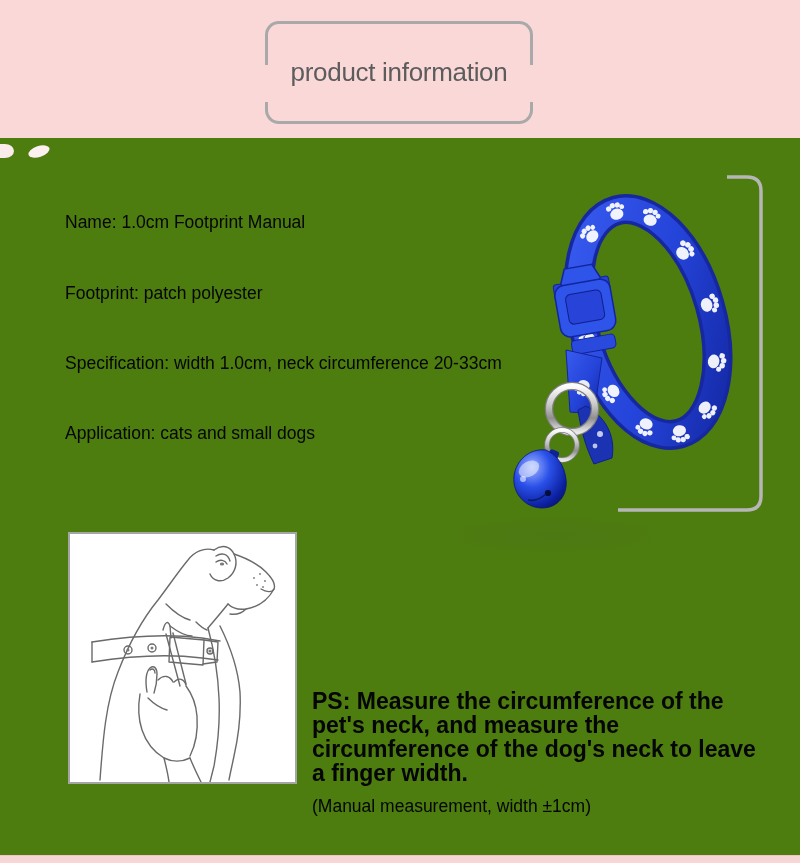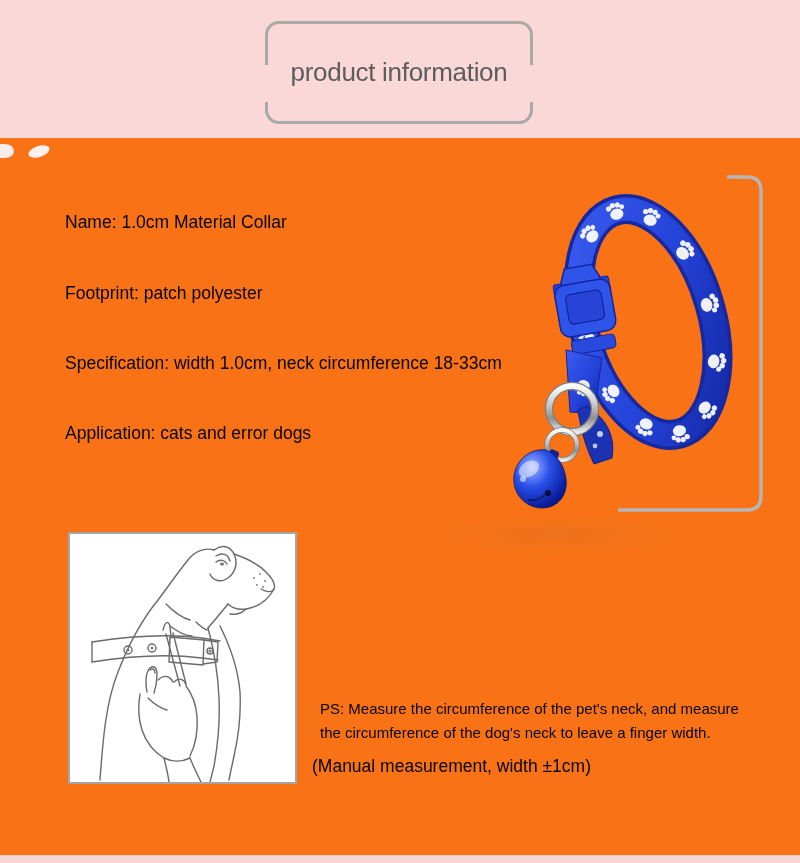--- a/index.html
+++ b/index.html
@@ -1,17 +1,17 @@
 <!DOCTYPE html>
 <html><head>
 <meta charset="utf-8">
 <style>
   html,body{margin:0;padding:0;background:#ffffff;}
   .page{
-    position:relative;width:800px;height:863px;background:#f97316;overflow:hidden;
+    position:relative;width:800px;height:863px;background:#4d7c0f;overflow:hidden;
     font-family:"Liberation Sans", sans-serif;
   }
 
   
   .header{position:absolute;left:0;top:0;width:800px;height:138px;background:#fad8d8;}
   .title-box{position:absolute;left:265px;top:21px;width:268px;height:103px;}
   .tb-top{position:absolute;left:0;top:0;width:100%;height:44px;box-sizing:border-box;
           border:3px solid #a9a9a9;border-bottom:none;border-radius:14px 14px 0 0;}
   .tb-bottom{position:absolute;left:0;bottom:0;width:100%;height:22px;box-sizing:border-box;
           border:3px solid #a9a9a9;border-top:none;border-radius:0 0 14px 14px;}
@@ -37,21 +37,21 @@
 
   
   .corner-bracket{position:absolute;left:610px;top:170px;width:160px;height:345px;}
 
   
   .dog-box{position:absolute;left:68px;top:532px;width:229px;height:252px;background:#ffffff;
           border:2px solid #a5a5a5;box-sizing:border-box;}
 
   
   .ps-block{position:absolute;left:312px;top:689px;width:444px;color:#050505;}
-  .ps-text{margin:8px;font-size:15px;line-height:24px;}
+  .ps-text{margin:0;font-size:23px;line-height:24px;font-weight:bold;}
   .manual-text{margin:10px 0 0 0;font-size:17.5px;line-height:22px;}
 
   
   .bottom-strip{position:absolute;left:0;bottom:0;width:800px;height:7px;background:#f7d6d6;
           border-top:1px solid #eec6c8;box-sizing:content-box;}
 </style>
 </head>
 <body>
 
 <div class="page">
@@ -59,24 +59,24 @@
   <div class="header">
     <div class="title-box">
       <div class="tb-top"></div>
       <div class="tb-bottom"></div>
       <div class="title-text">product information</div>
     </div>
   </div>
   <div class="swoosh-a"></div>
   <div class="swoosh-b"></div>
 
-  <div class="spec-line spec-name">Name: 1.0cm Material Collar</div>
+  <div class="spec-line spec-name">Name: 1.0cm Footprint Manual</div>
   <div class="spec-line spec-material">Footprint: patch polyester</div>
-  <div class="spec-line spec-specification">Specification: width 1.0cm, neck circumference 18-33cm</div>
-  <div class="spec-line spec-application">Application: cats and error dogs</div>
+  <div class="spec-line spec-specification">Specification: width 1.0cm, neck circumference 20-33cm</div>
+  <div class="spec-line spec-application">Application: cats and small dogs</div>
 
   <div class="corner-bracket">
     <svg width="160" height="345" viewBox="0 0 160 345">
       <path d="M117,7 H137 Q151,7 151,21 V326 Q151,340 137,340 H8" fill="none" stroke="#b6b6b6" stroke-width="3.5"></path>
     </svg>
   </div>
 
   <div class="collar-shadow"></div>
 
   <div class="collar-figure">

